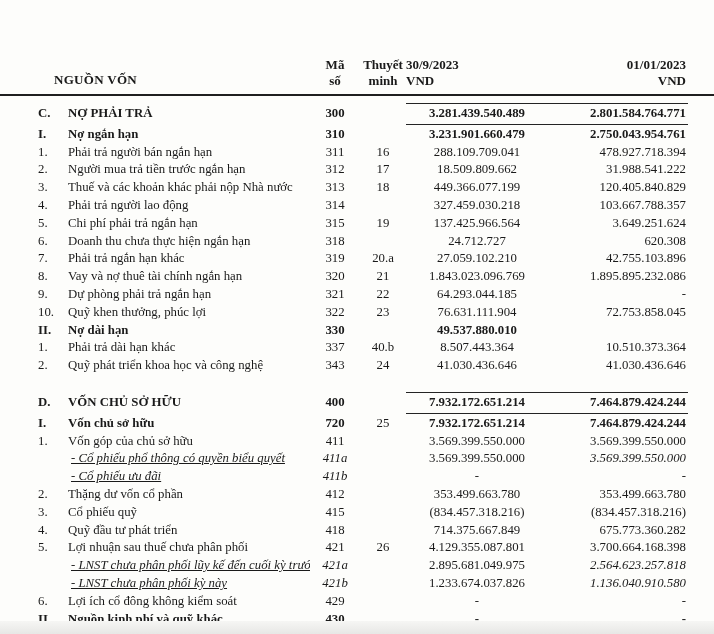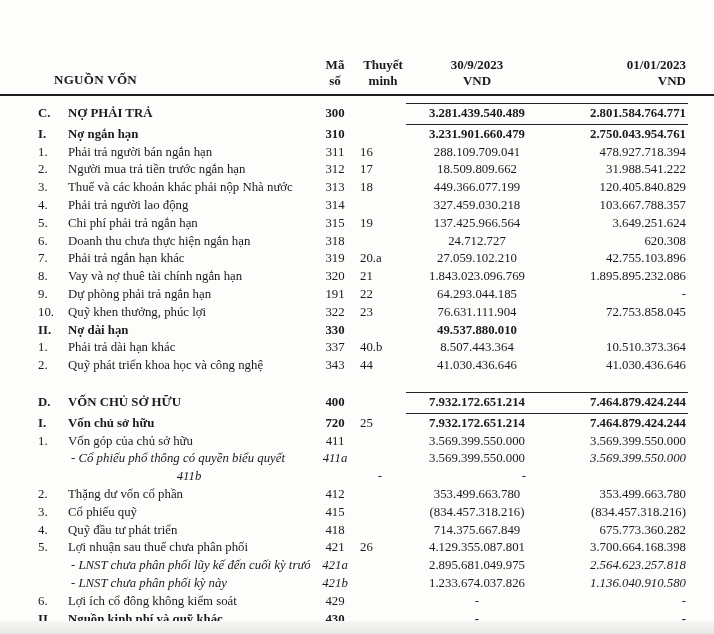--- a/index.html
+++ b/index.html
@@ -20,38 +20,38 @@
 
   
   .hdr{
     padding-top:13px;padding-bottom:5px;
     border-bottom:2.4px solid #1f1f1f;
     align-items:end;
     font-weight:bold;font-size:13px;line-height:16px;
   }
   .hdr .h-item{grid-column:2/4;padding-left:16px;padding-bottom:1px;letter-spacing:.3px;}
   .hdr .h-code,.hdr .h-note{text-align:center;margin-top:44px;}
-  .hdr .h-v1{text-align:center;padding-right:6px;}
+  .hdr .h-v1{text-align:left;padding-right:6px;}
   .hdr .h-v2{text-align:right;padding-right:28px;}
 
   
   .rows{padding-top:4px;}
   .row{font-size:12.8px;line-height:17.8px;align-items:baseline;}
   .c-idx{grid-column:2;}
   .c-label{white-space:nowrap;overflow:hidden;}
   .c-code{text-align:center;}
-  .c-note{text-align:left;}
+  .c-note{text-align:center;}
   .c-v1{text-align:center;padding-right:6px;}
   .c-v2{text-align:right;margin-right:26px;padding-right:2px;}
 
   .row.bold .c-idx,.row.bold .c-label,.row.bold .c-code,
   .row.bold .c-v1,.row.bold .c-v2{font-weight:bold;}
 
   .row.sub .c-idx,.row.sub .c-label,.row.sub .c-code,.row.sub .c-v2{font-style:italic;}
-  .row.sub .c-label{padding-left:3px;}
+  .row.sub .c-label{padding-left:3px;text-decoration:underline;}
 
   .row.boxed{margin-top:3px;margin-bottom:1px;}
   .row.boxed .c-v1,.row.boxed .c-v2{
     border-top:1.6px solid #242424;
     border-bottom:1.6px solid #242424;
     padding-top:1px;padding-bottom:1px;
   }
   .row.gap{margin-top:17px;}
 
   
@@ -174,21 +174,21 @@
     <span class="c-idx">8.</span>
     <span class="c-label">Vay và nợ thuê tài chính ngắn hạn</span>
     <span class="c-code">320</span>
     <span class="c-note">21</span>
     <span class="c-v1">1.843.023.096.769</span>
     <span class="c-v2">1.895.895.232.086</span>
   </div>
       <div class="grid row">
     <span class="c-idx">9.</span>
     <span class="c-label">Dự phòng phải trả ngắn hạn</span>
-    <span class="c-code">191</span>
+    <span class="c-code">321</span>
     <span class="c-note">22</span>
     <span class="c-v1">64.293.044.185</span>
     <span class="c-v2">-</span>
   </div>
       <div class="grid row">
     <span class="c-idx">10.</span>
     <span class="c-label">Quỹ khen thưởng, phúc lợi</span>
     <span class="c-code">322</span>
     <span class="c-note">23</span>
     <span class="c-v1">76.631.111.904</span>
@@ -206,21 +206,21 @@
     <span class="c-label">Phải trả dài hạn khác</span>
     <span class="c-code">337</span>
     <span class="c-note">40.b</span>
     <span class="c-v1">8.507.443.364</span>
     <span class="c-v2">10.510.373.364</span>
   </div>
       <div class="grid row">
     <span class="c-idx">2.</span>
     <span class="c-label">Quỹ phát triển khoa học và công nghệ</span>
     <span class="c-code">343</span>
-    <span class="c-note">44</span>
+    <span class="c-note">24</span>
     <span class="c-v1">41.030.436.646</span>
     <span class="c-v2">41.030.436.646</span>
   </div>
       <div class="grid row bold boxed gap">
     <span class="c-idx">D.</span>
     <span class="c-label">VỐN CHỦ SỞ HỮU</span>
     <span class="c-code">400</span>
     <span class="c-note"></span>
     <span class="c-v1">7.932.172.651.214</span>
     <span class="c-v2">7.464.879.424.244</span>
@@ -244,20 +244,21 @@
       <div class="grid row sub">
     <span class="c-idx"></span>
     <span class="c-label">- Cổ phiếu phổ thông có quyền biểu quyết</span>
     <span class="c-code">411a</span>
     <span class="c-note"></span>
     <span class="c-v1">3.569.399.550.000</span>
     <span class="c-v2">3.569.399.550.000</span>
   </div>
       <div class="grid row sub">
     <span class="c-idx"></span>
+    <span class="c-label">- Cổ phiếu ưu đãi</span>
     <span class="c-code">411b</span>
     <span class="c-note"></span>
     <span class="c-v1">-</span>
     <span class="c-v2">-</span>
   </div>
       <div class="grid row">
     <span class="c-idx">2.</span>
     <span class="c-label">Thặng dư vốn cổ phần</span>
     <span class="c-code">412</span>
     <span class="c-note"></span>

